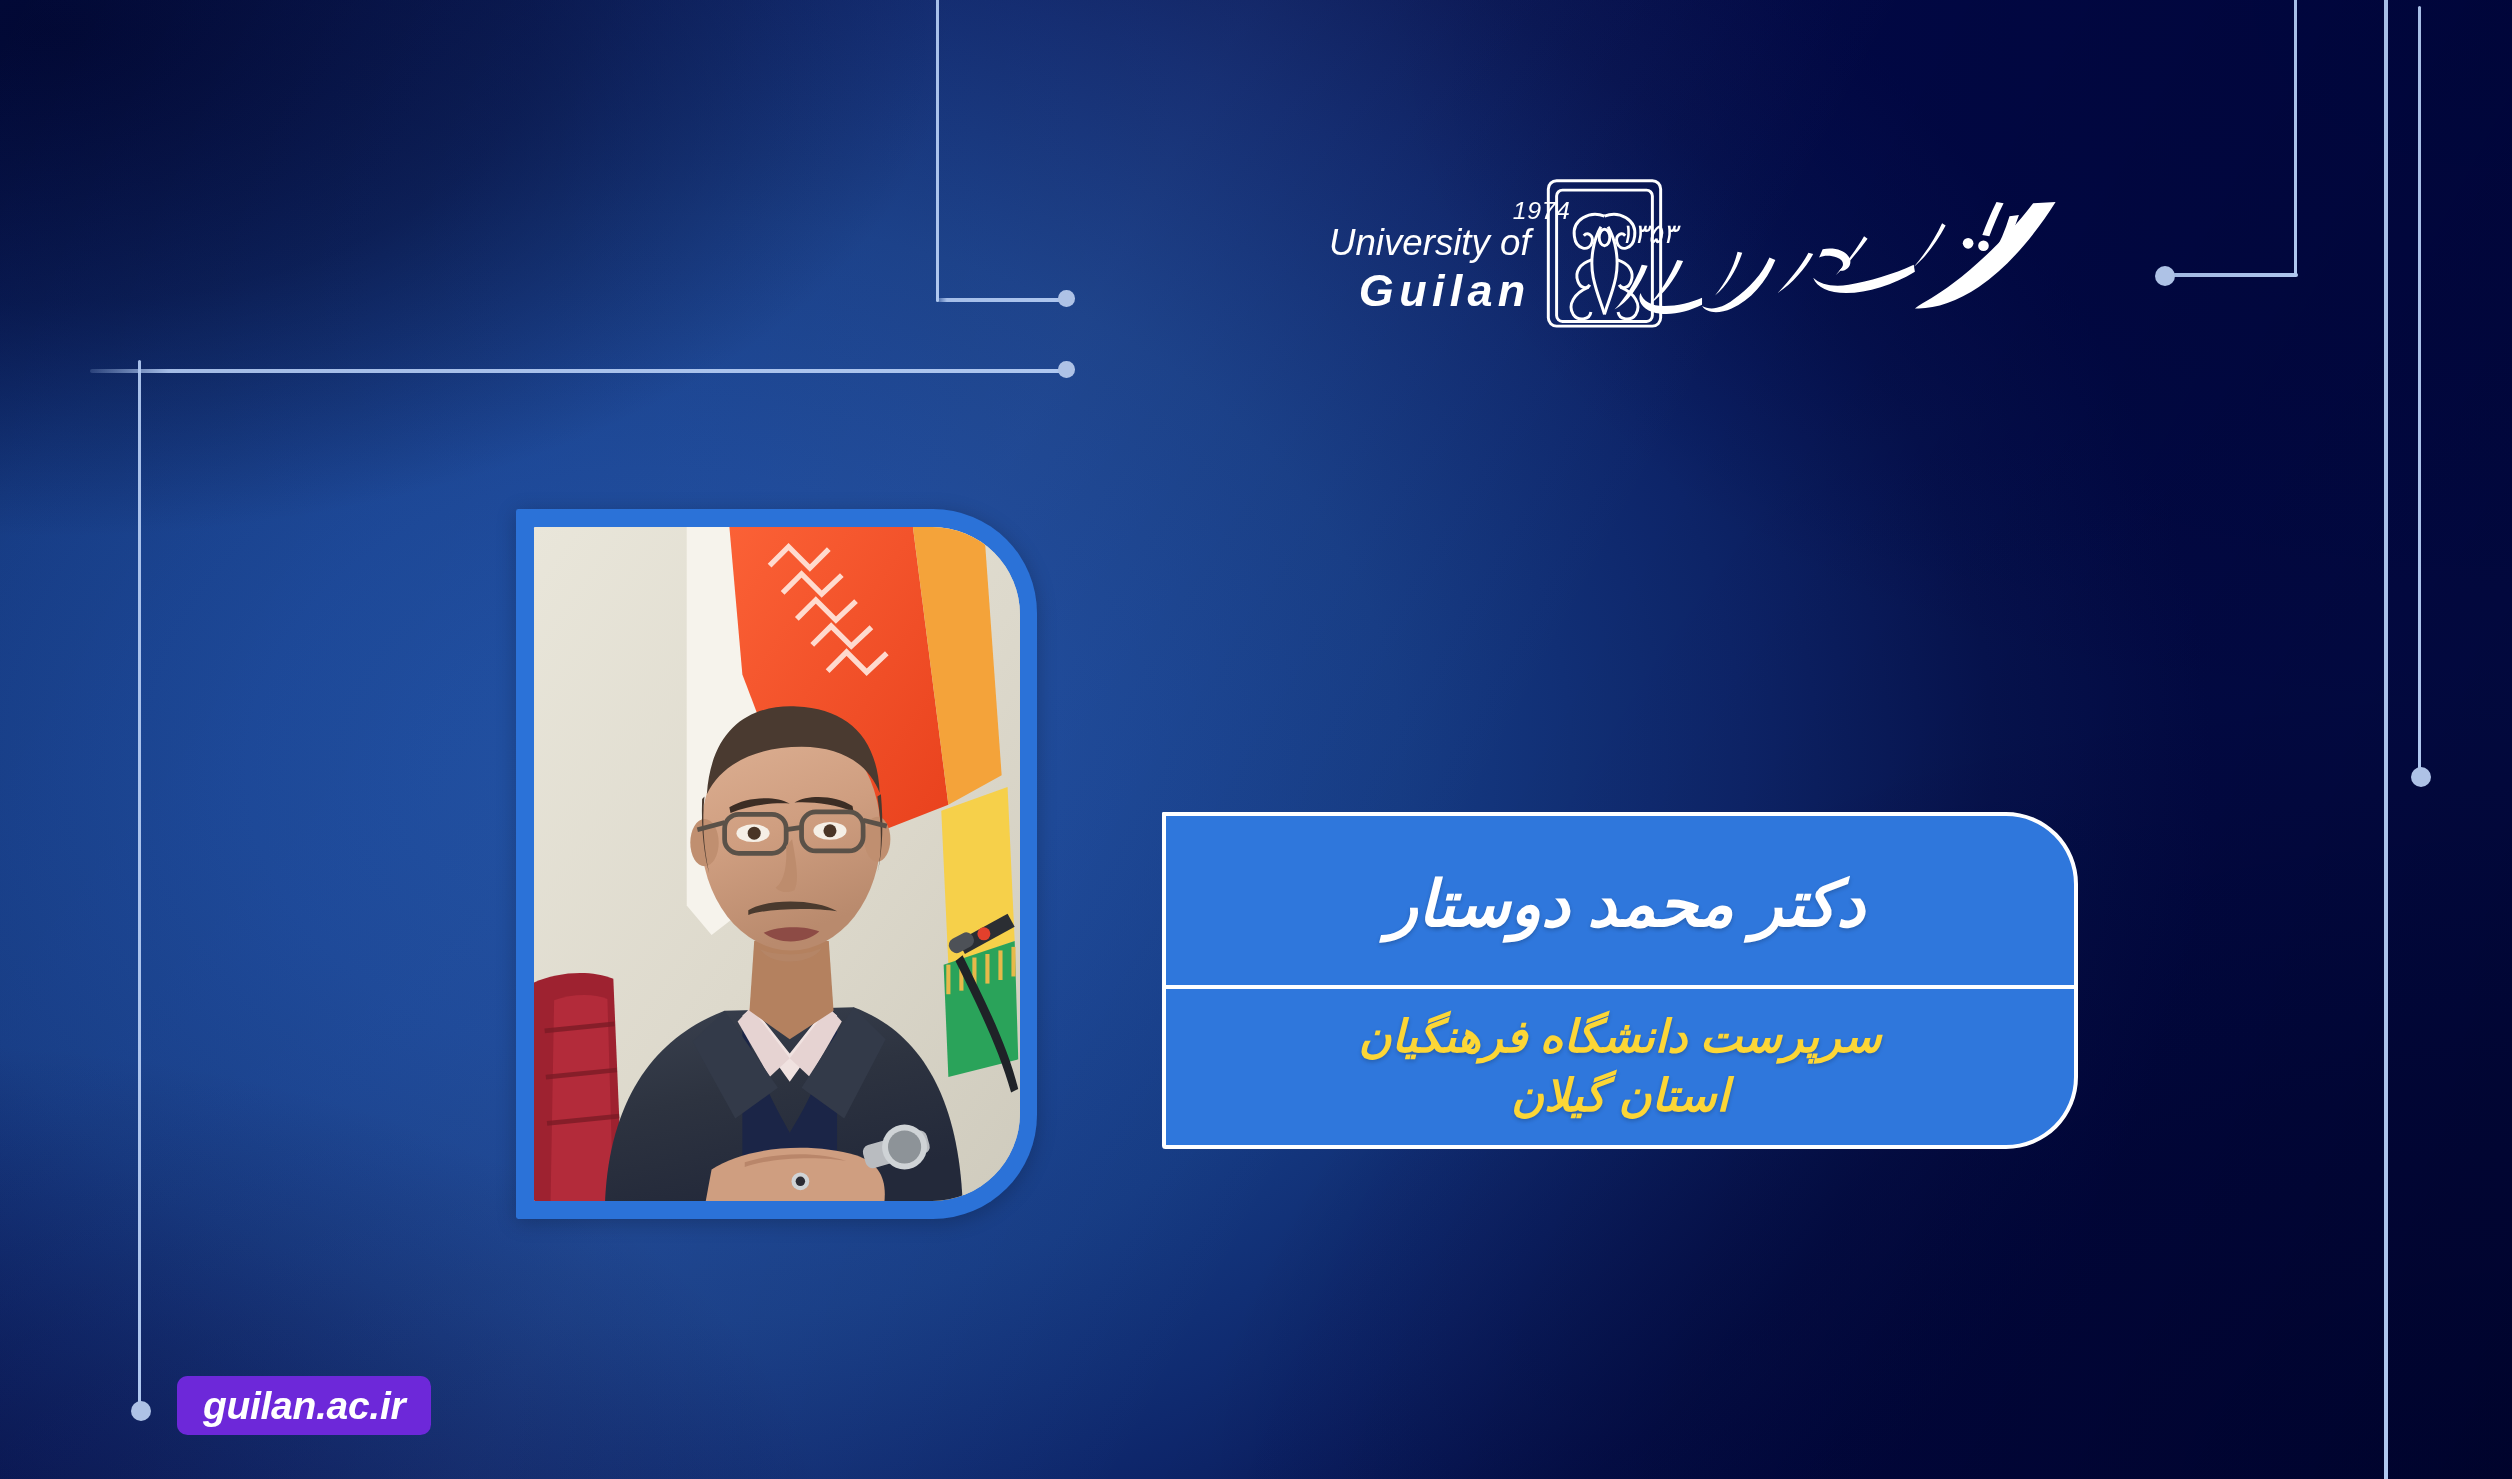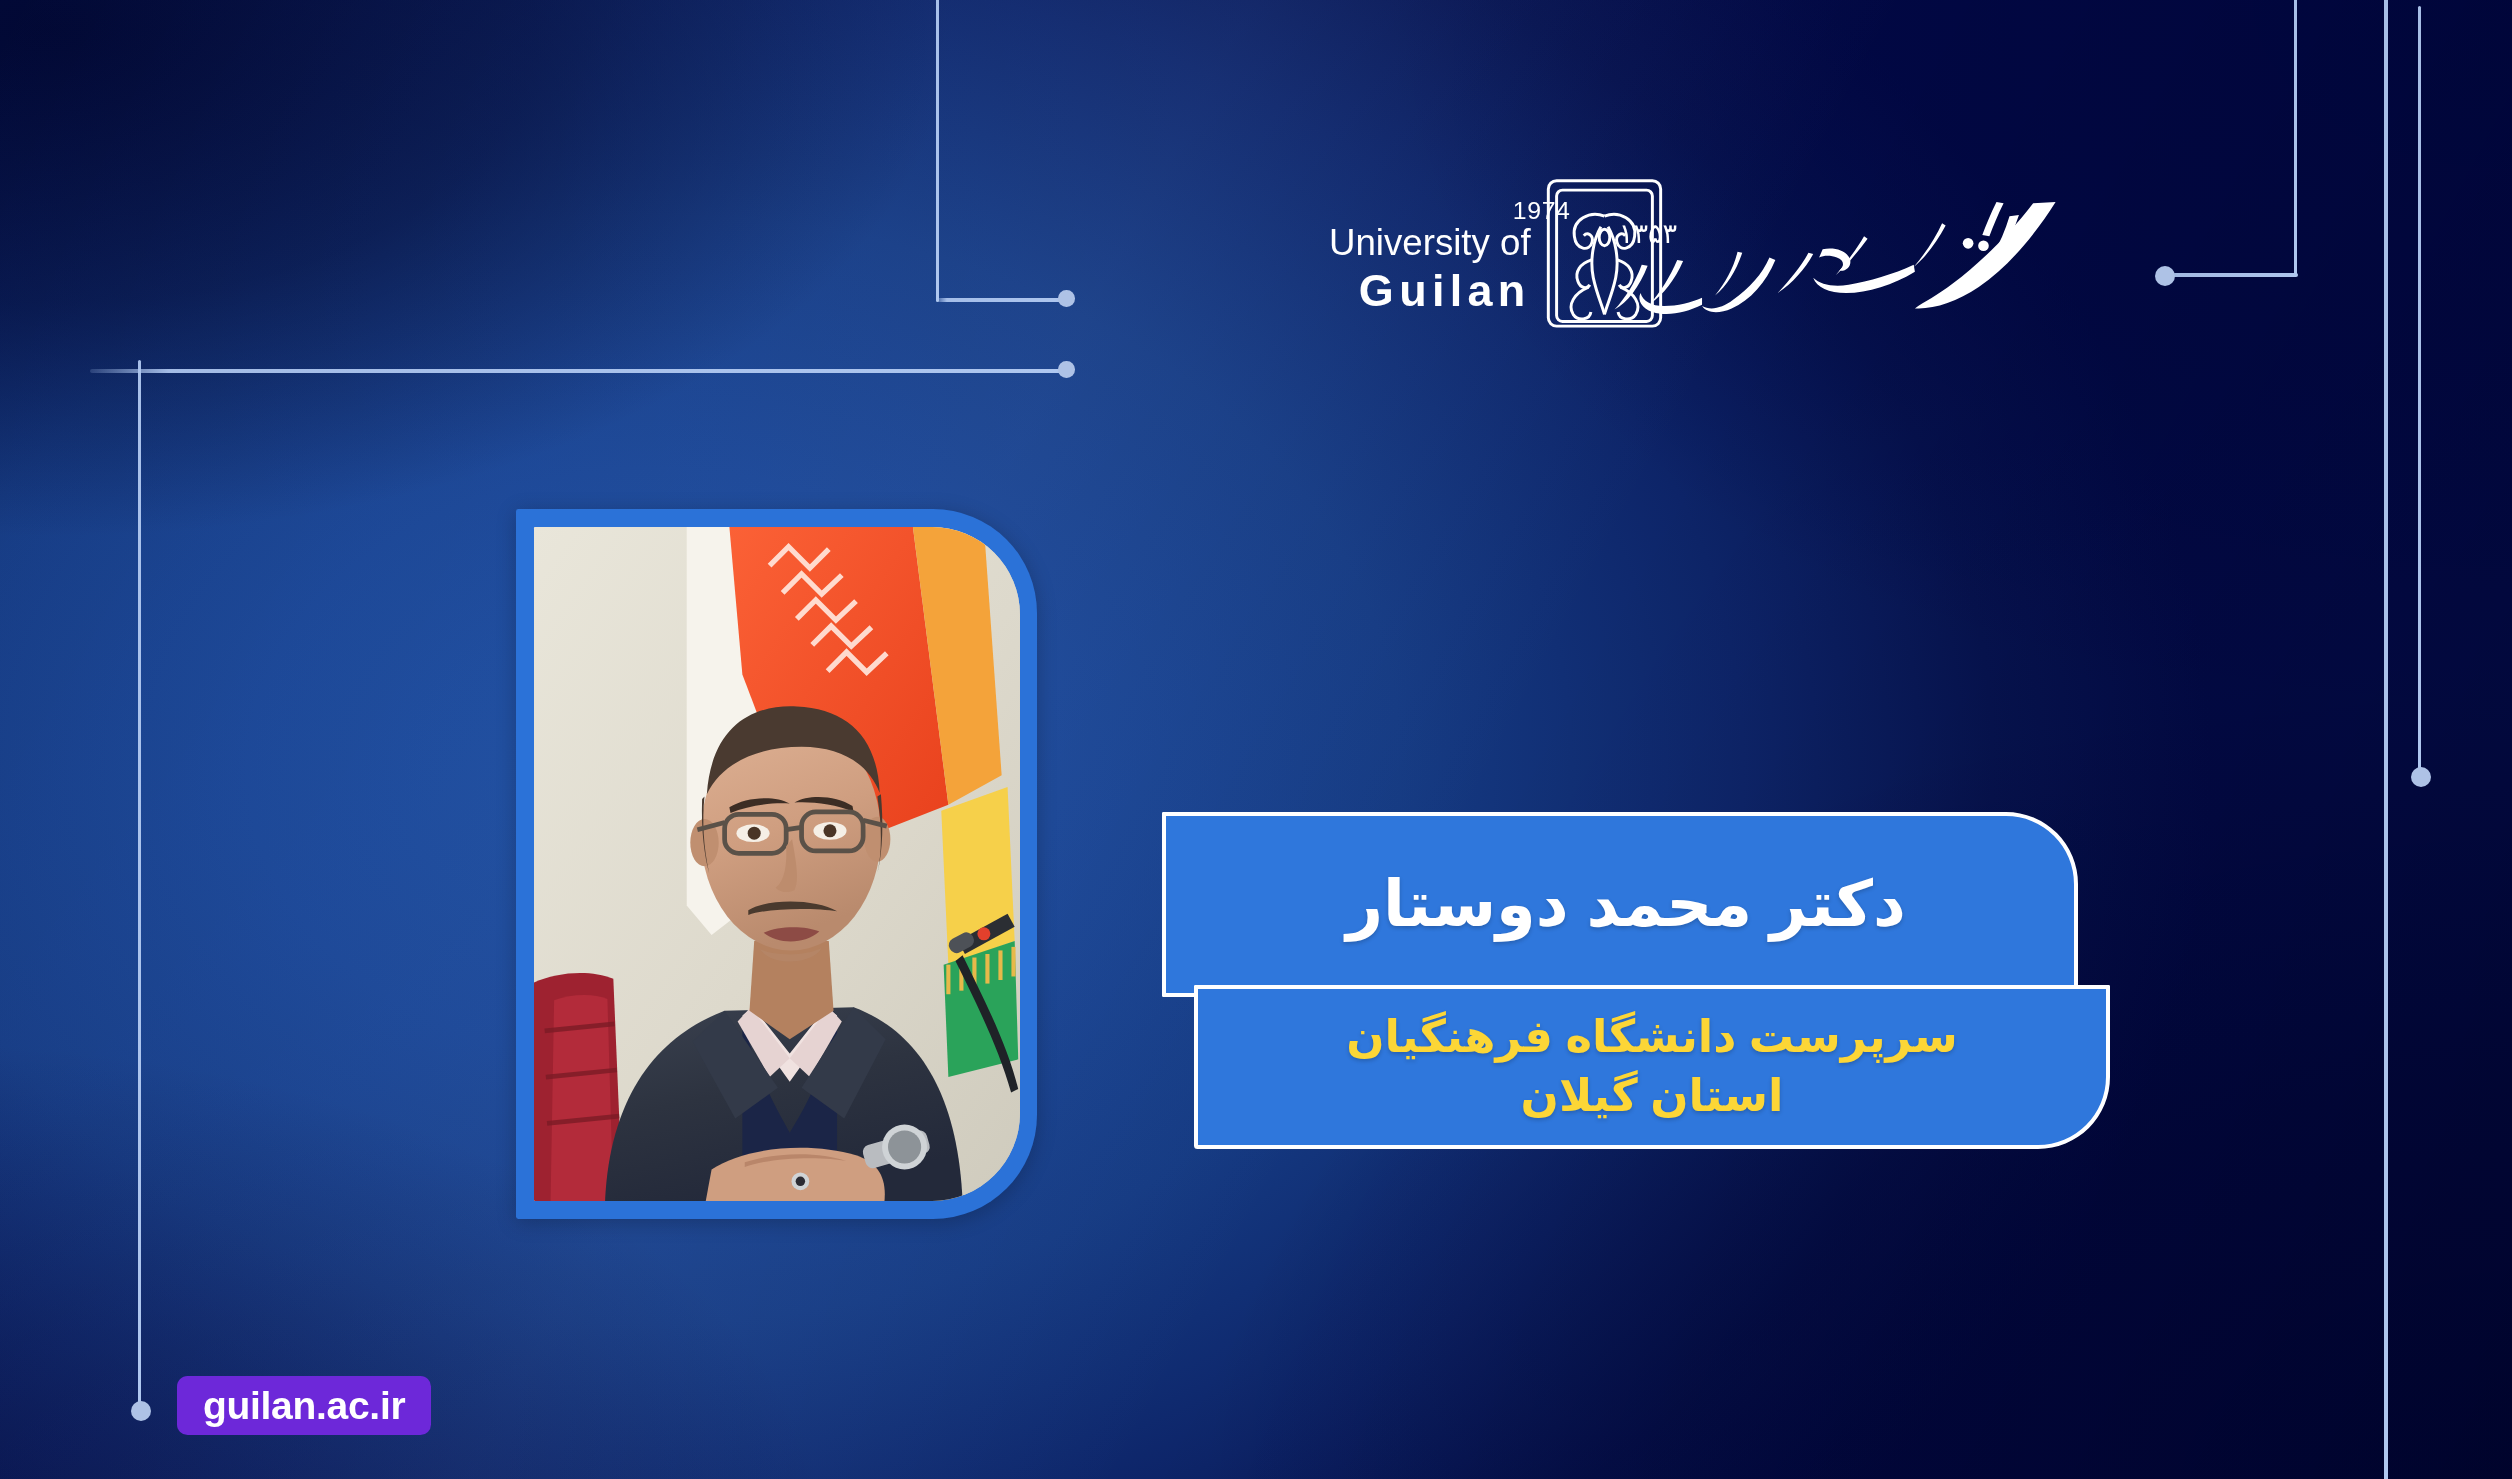--- a/index.html
+++ b/index.html
@@ -6,20 +6,21 @@
   * { box-sizing: border-box; margin: 0; padding: 0; }
   html, body { background: #000642; }
 
   .stage {
     position: relative;
     width: 2512px;
     height: 1479px;
     overflow: hidden;
     font-family: "Liberation Sans", "DejaVu Sans", sans-serif;
     background: #0a1a5c;
+    font-style: italic;
   }
 
   
   .bg-base {
     position: absolute; inset: 0;
     background:
       radial-gradient(ellipse 62% 78% at 26% 52%,
         #1c4c9e 0%, #194493 26%, #153a82 48%, #0d2468 70%, #061350 86%, #020a47 100%);
   }
   .bg-tint-tl {
@@ -129,21 +130,20 @@
     line-height: 1.05;
     text-shadow: 0 1.8px 4.7px rgba(0,0,0,0.20);
   }
   .banner-title {
     left: 1162px; top: 985px;
     width: 916px; height: 164px;
     border-radius: 1.2px 1.2px 72px 3.5px;
     flex-direction: column;
     justify-content: center;
     gap: 3.5px;
-    margin-left: 32px;
   }
   .banner-title .txt {
     color: #fcd636;
     font-size: 45px;
     font-weight: 700;
     line-height: 1.22;
     text-shadow: 0 1.8px 4.7px rgba(0,0,0,0.20);
   }
 
   

